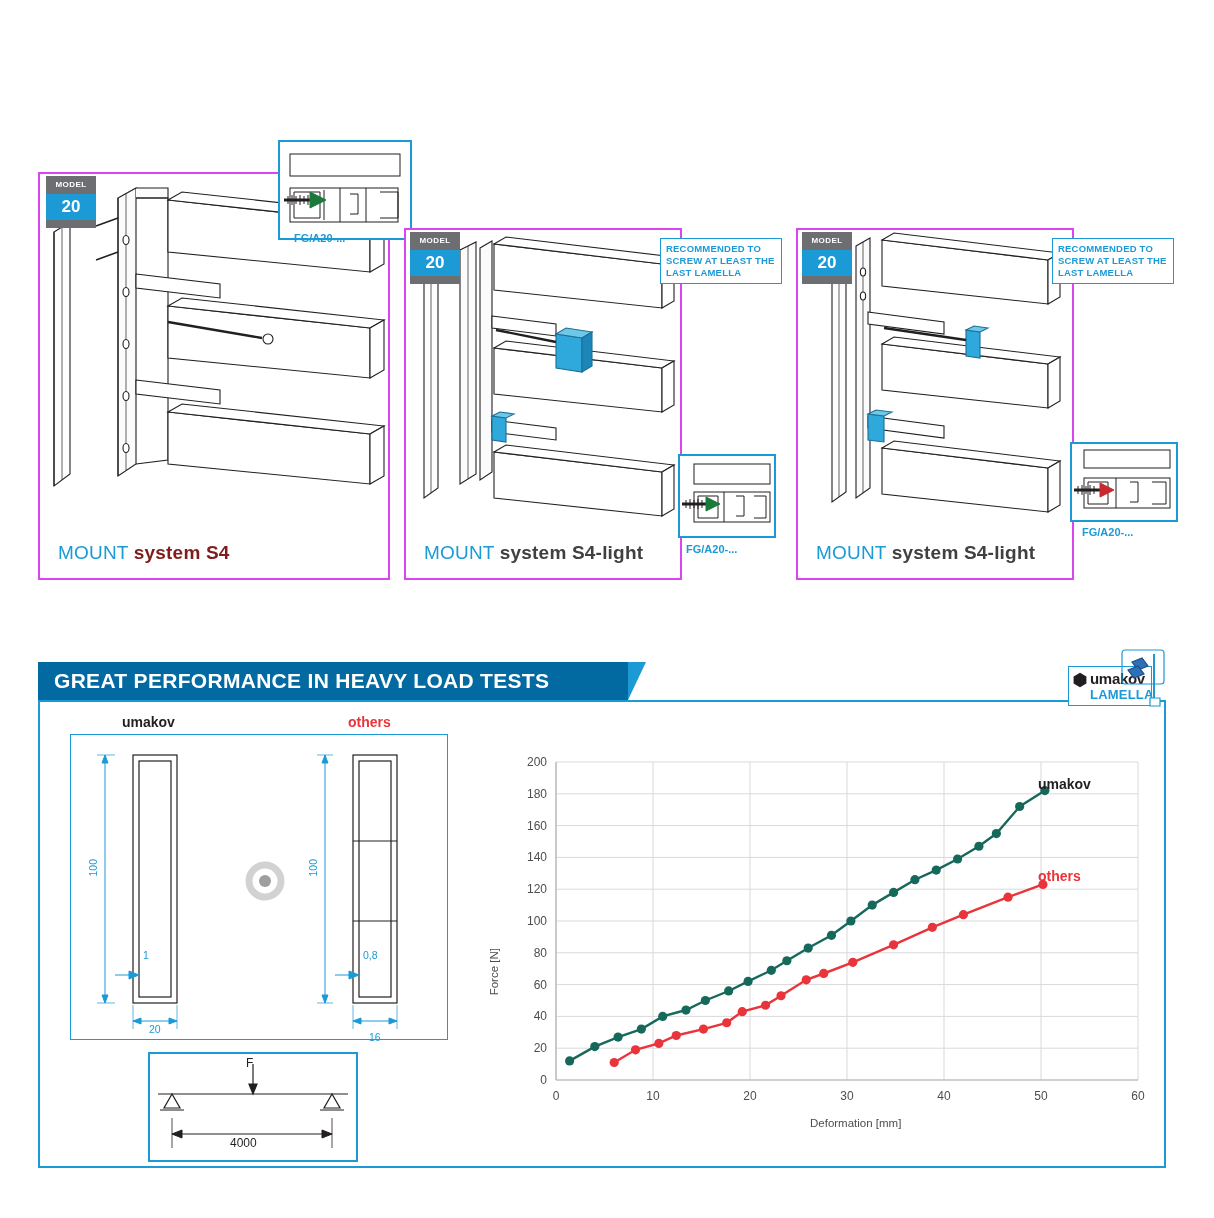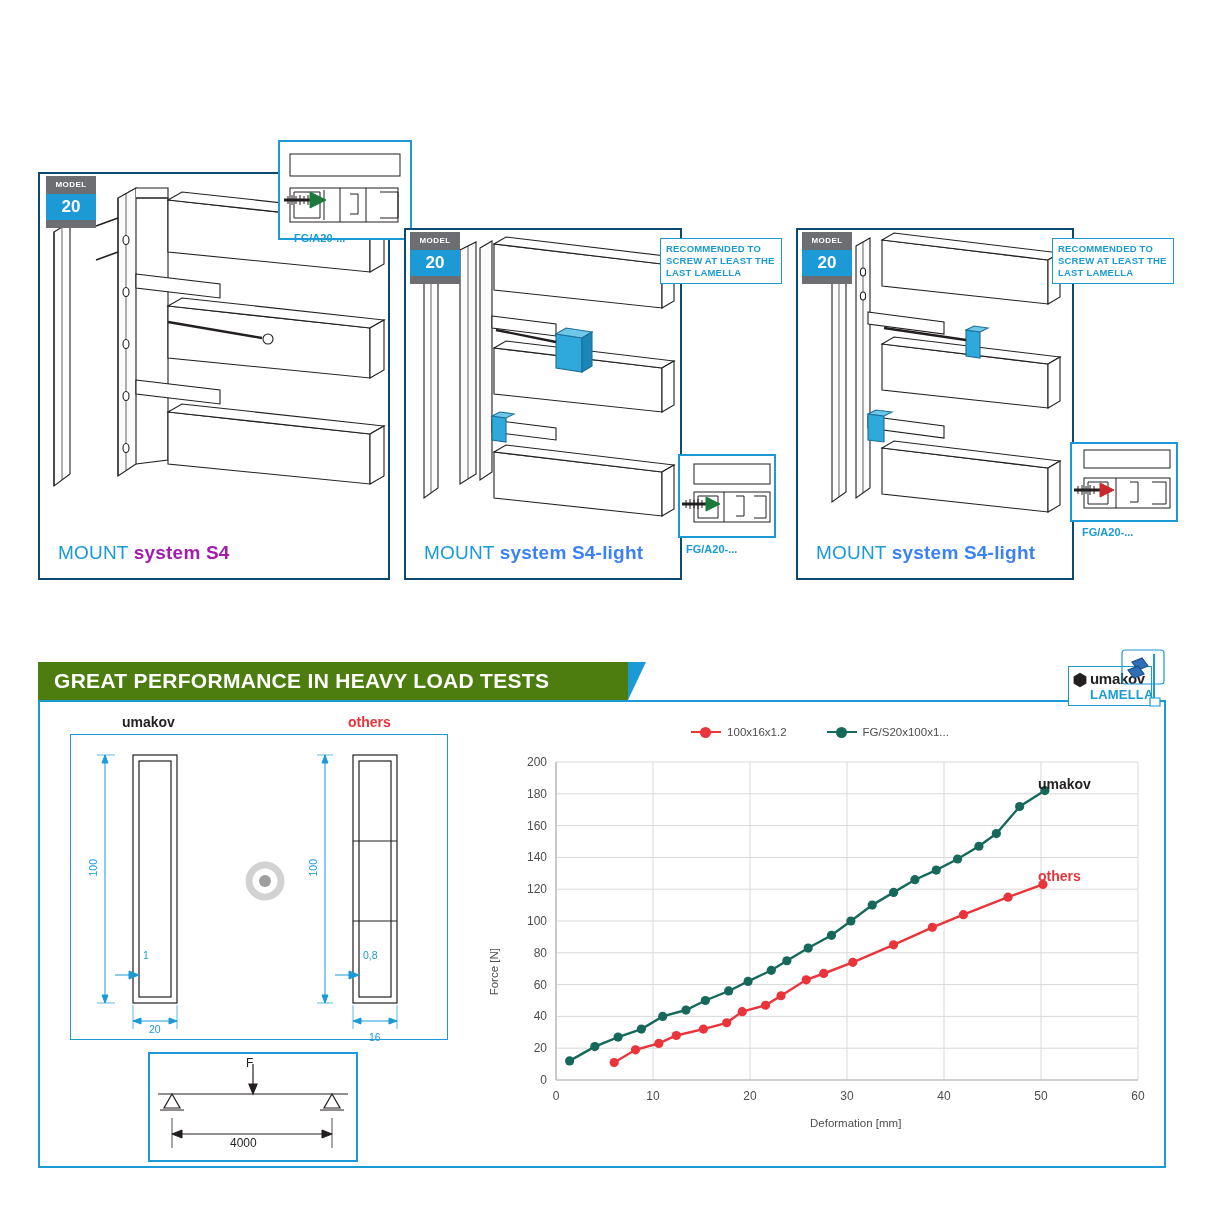--- a/index.html
+++ b/index.html
@@ -13,39 +13,39 @@
     position: relative;
     font-family: "Liberation Sans", sans-serif;
     color: #231f20;
     overflow: hidden;
   }
   .abs { position: absolute; }
 
   
   .panel {
     position: absolute;
-    border: 2px solid #0c4a6e;
+    border: 2px solid #d946ef;
     background: #ffffff;
     box-sizing: border-box;
   }
   #panel-1 { left: 38px;  top: 172px; width: 352px; height: 408px; }
   #panel-2 { left: 404px; top: 228px; width: 278px; height: 352px; }
   #panel-3 { left: 796px; top: 228px; width: 278px; height: 352px; }
 
   .mount-caption {
     position: absolute;
     bottom: 14px;
     left: 18px;
     font-size: 19px;
     color: #1b9ad6;
     letter-spacing: .2px;
     white-space: nowrap;
   }
-  .mount-caption b { color: #a21caf; font-weight: bold; }
-  .mount-caption .light { color: #3b82f6; }
+  .mount-caption b { color: #7f1d1d; font-weight: bold; }
+  .mount-caption .light { color: #404040; }
 
   
   .model-badge {
     position: absolute;
     width: 50px;
     height: 52px;
     background: #6d6e71;
     color: #fff;
     text-align: center;
     box-sizing: border-box;
@@ -101,21 +101,21 @@
     height: 468px;
     border: 2px solid #1b9ad6;
     box-sizing: border-box;
   }
   #perf-title-bar {
     position: absolute;
     left: 38px;
     top: 662px;
     width: 590px;
     height: 38px;
-    background: #4d7c0f;
+    background: #0369a1;
     color: #ffffff;
     font-size: 21px;
     font-weight: bold;
     letter-spacing: .3px;
     display: flex;
     align-items: center;
     padding-left: 16px;
     box-sizing: border-box;
   }
   #perf-title-bar::after {
@@ -535,34 +535,20 @@
       <polygon points="22,80 32,76 32,84"></polygon>
       <polygon points="182,80 172,76 172,84"></polygon>
       <path d="M22 64 L22 94 M182 64 L182 94" fill="none" stroke-width=".8"></path>
     </g>
   </svg>
   <div class="dim-text dim-dark" style="left:96px; top:2px; font-size:12px;">F</div>
   <div class="dim-text dim-dark" style="left:80px; top:82px; font-size:12px;">4000</div>
 </div>
 
 <div id="chart-area">
-  <div id="legend">
-    <div class="legend-item">
-      <span class="legend-line" id="lg0" style="background: rgb(232, 52, 58);">
-          <span class="dot" style="background: rgb(232, 52, 58);"></span>
-        </span>
-      <span>100x16x1.2</span>
-    </div>
-    <div class="legend-item">
-      <span class="legend-line" id="lg1" style="background: rgb(22, 105, 90);">
-          <span class="dot" style="background: rgb(22, 105, 90);"></span>
-        </span>
-      <span>FG/S20x100x1...</span>
-    </div>
-  </div>
 
   <div id="plot-wrap">
     <svg id="plot-svg" width="660" height="378" viewBox="0 0 660 378">
         <rect x="66" y="10" width="582" height="318" fill="#ffffff" stroke="none"></rect>
         <line x1="66" y1="328" x2="648" y2="328" stroke="#d9d9d9" stroke-width="1"></line>
         <line x1="66" y1="296.2" x2="648" y2="296.2" stroke="#d9d9d9" stroke-width="1"></line>
         <line x1="66" y1="264.4" x2="648" y2="264.4" stroke="#d9d9d9" stroke-width="1"></line>
         <line x1="66" y1="232.60000000000002" x2="648" y2="232.60000000000002" stroke="#d9d9d9" stroke-width="1"></line>
         <line x1="66" y1="200.8" x2="648" y2="200.8" stroke="#d9d9d9" stroke-width="1"></line>
         <line x1="66" y1="169" x2="648" y2="169" stroke="#d9d9d9" stroke-width="1"></line>

